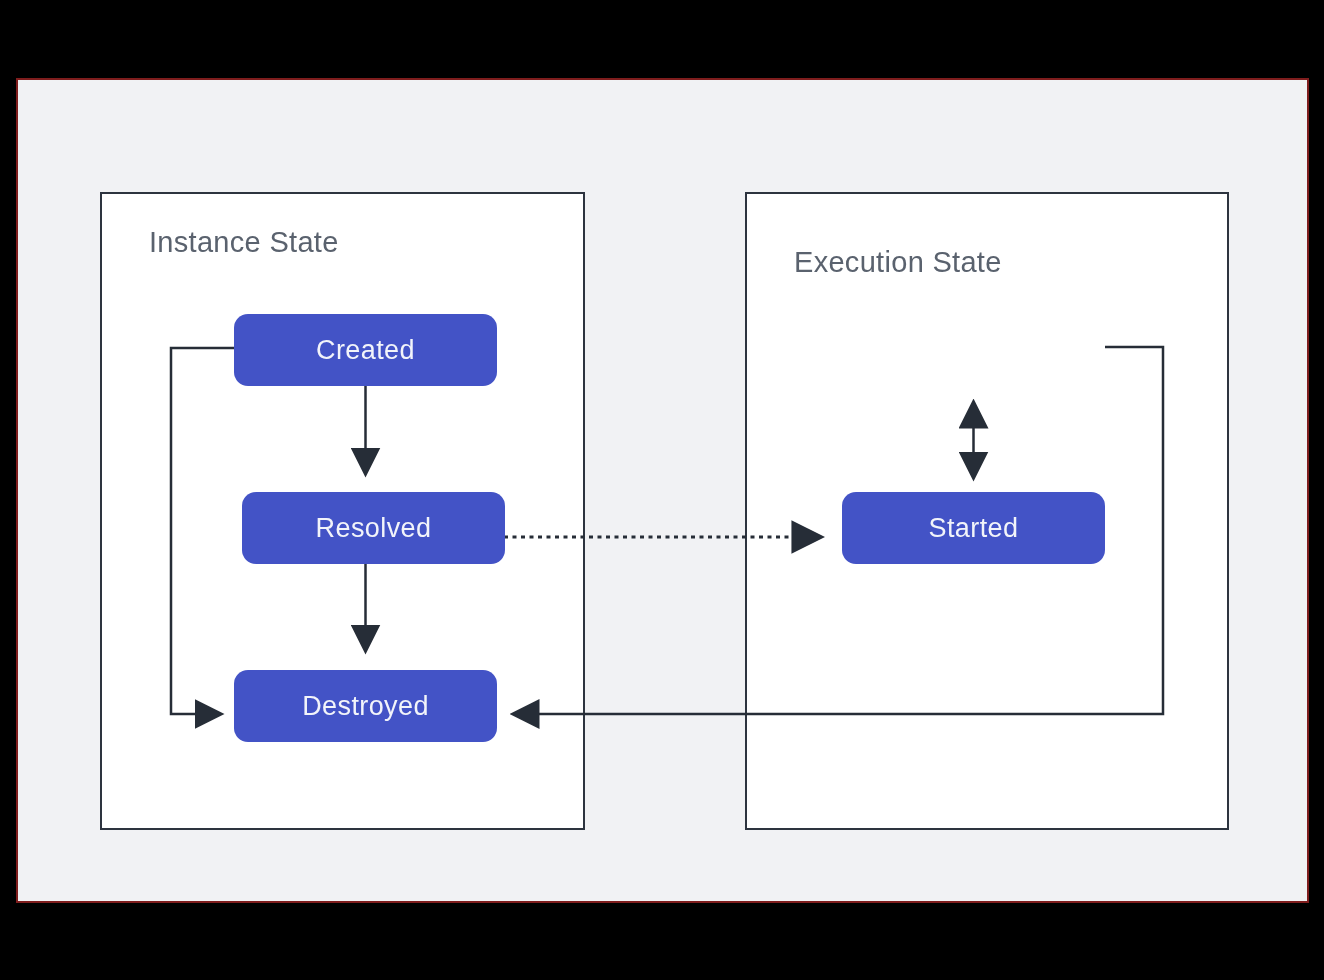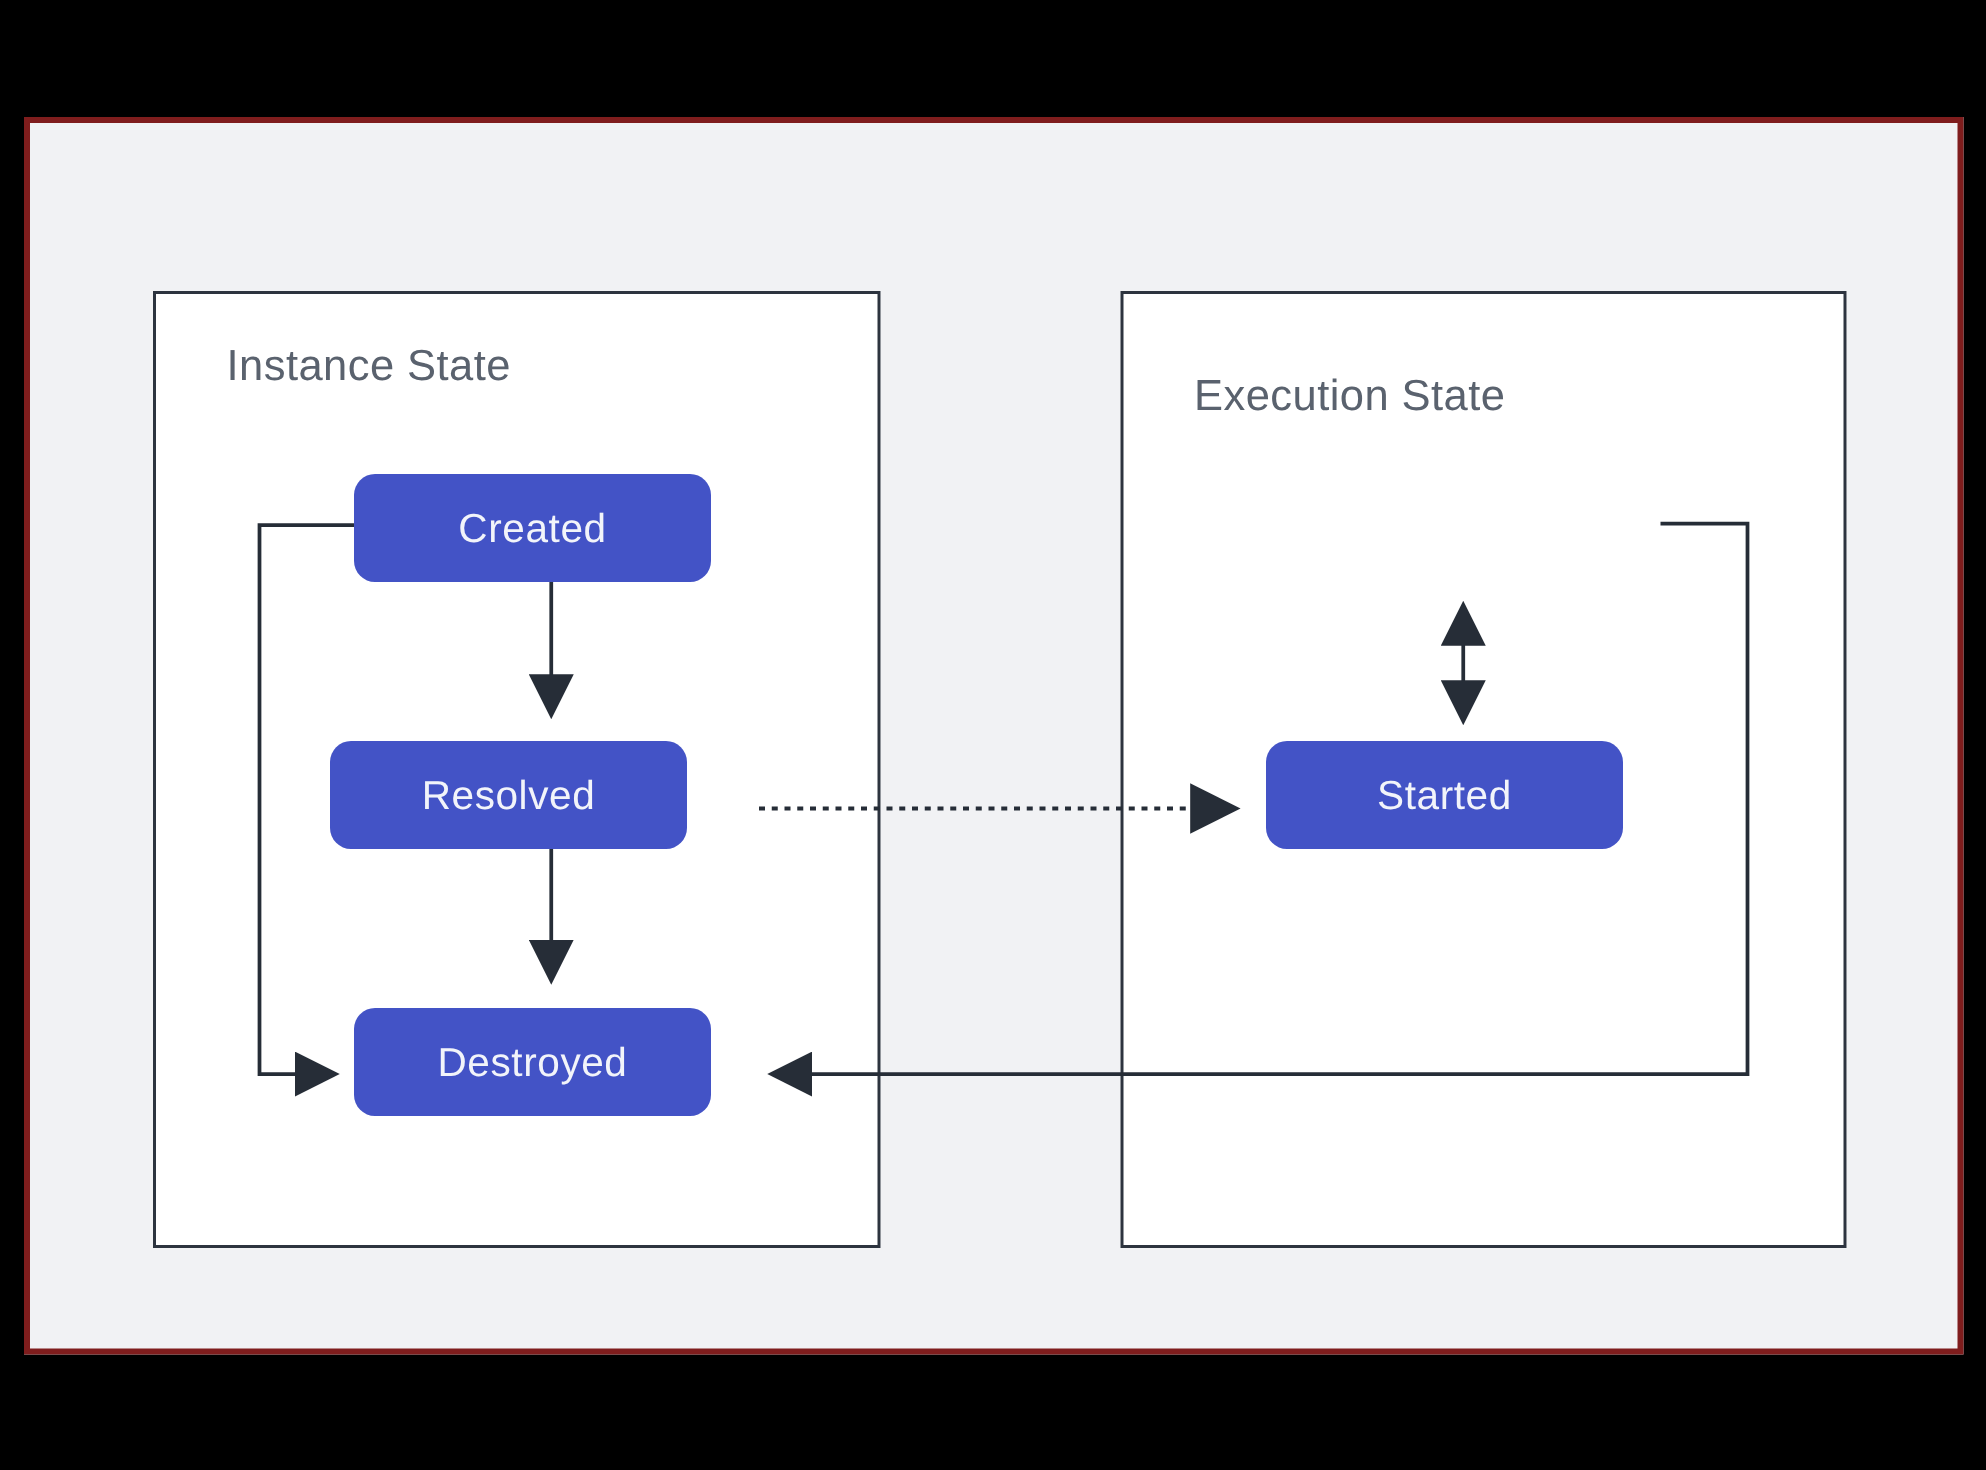--- a/index.html
+++ b/index.html
@@ -8,21 +8,21 @@
     background: #000000;
     font-family: "Liberation Sans", sans-serif;
     overflow: hidden;
     position: relative;
   }
   .canvas {
     position: absolute;
     left: 16px; top: 78px;
     width: 1293px; height: 825px;
     background: #f1f2f4;
-    border: 4px solid #7f1d1d;
+    border: 2px solid #7f1d1d;
   }
   .panel {
     position: absolute;
     background: #ffffff;
     border: 2px solid #2d343f;
   }
   .panel-instance  { left: 82px;  top: 112px; width: 485px; height: 638px; }
   .panel-execution { left: 727px; top: 112px; width: 484px; height: 638px; }
   .panel-title {
     position: absolute;
@@ -34,32 +34,32 @@
   .title-instance  { left: 131px; top: 146px; }
   .title-execution { left: 776px; top: 146px; margin-top: 20px; }
   .edges {
     position: absolute;
     left: 0; top: 0;
     width: 1293px; height: 825px;
     pointer-events: none;
   }
   .node {
     position: absolute;
-    width: 238px; height: 72px;
+    width: 263px; height: 72px;
     background: #4353c6;
     border-radius: 14px;
     color: #f2f4fa;
     font-size: 27px;
     letter-spacing: 0.4px;
     display: flex;
     align-items: center;
     justify-content: center;
   }
   .node-created   { left: 216px; top: 234px; }
-  .node-resolved  { left: 200px; top: 412px; }
+  .node-resolved  { left: 224px; top: 412px; }
   .node-destroyed { left: 216px; top: 590px; }
   .node-stopped   { left: 824px; top: 234px; }
   .node-started   { left: 824px; top: 412px; }
 </style>
 </head>
 <body>
 
 <div class="canvas">
 
   <div class="panel panel-instance"></div>

